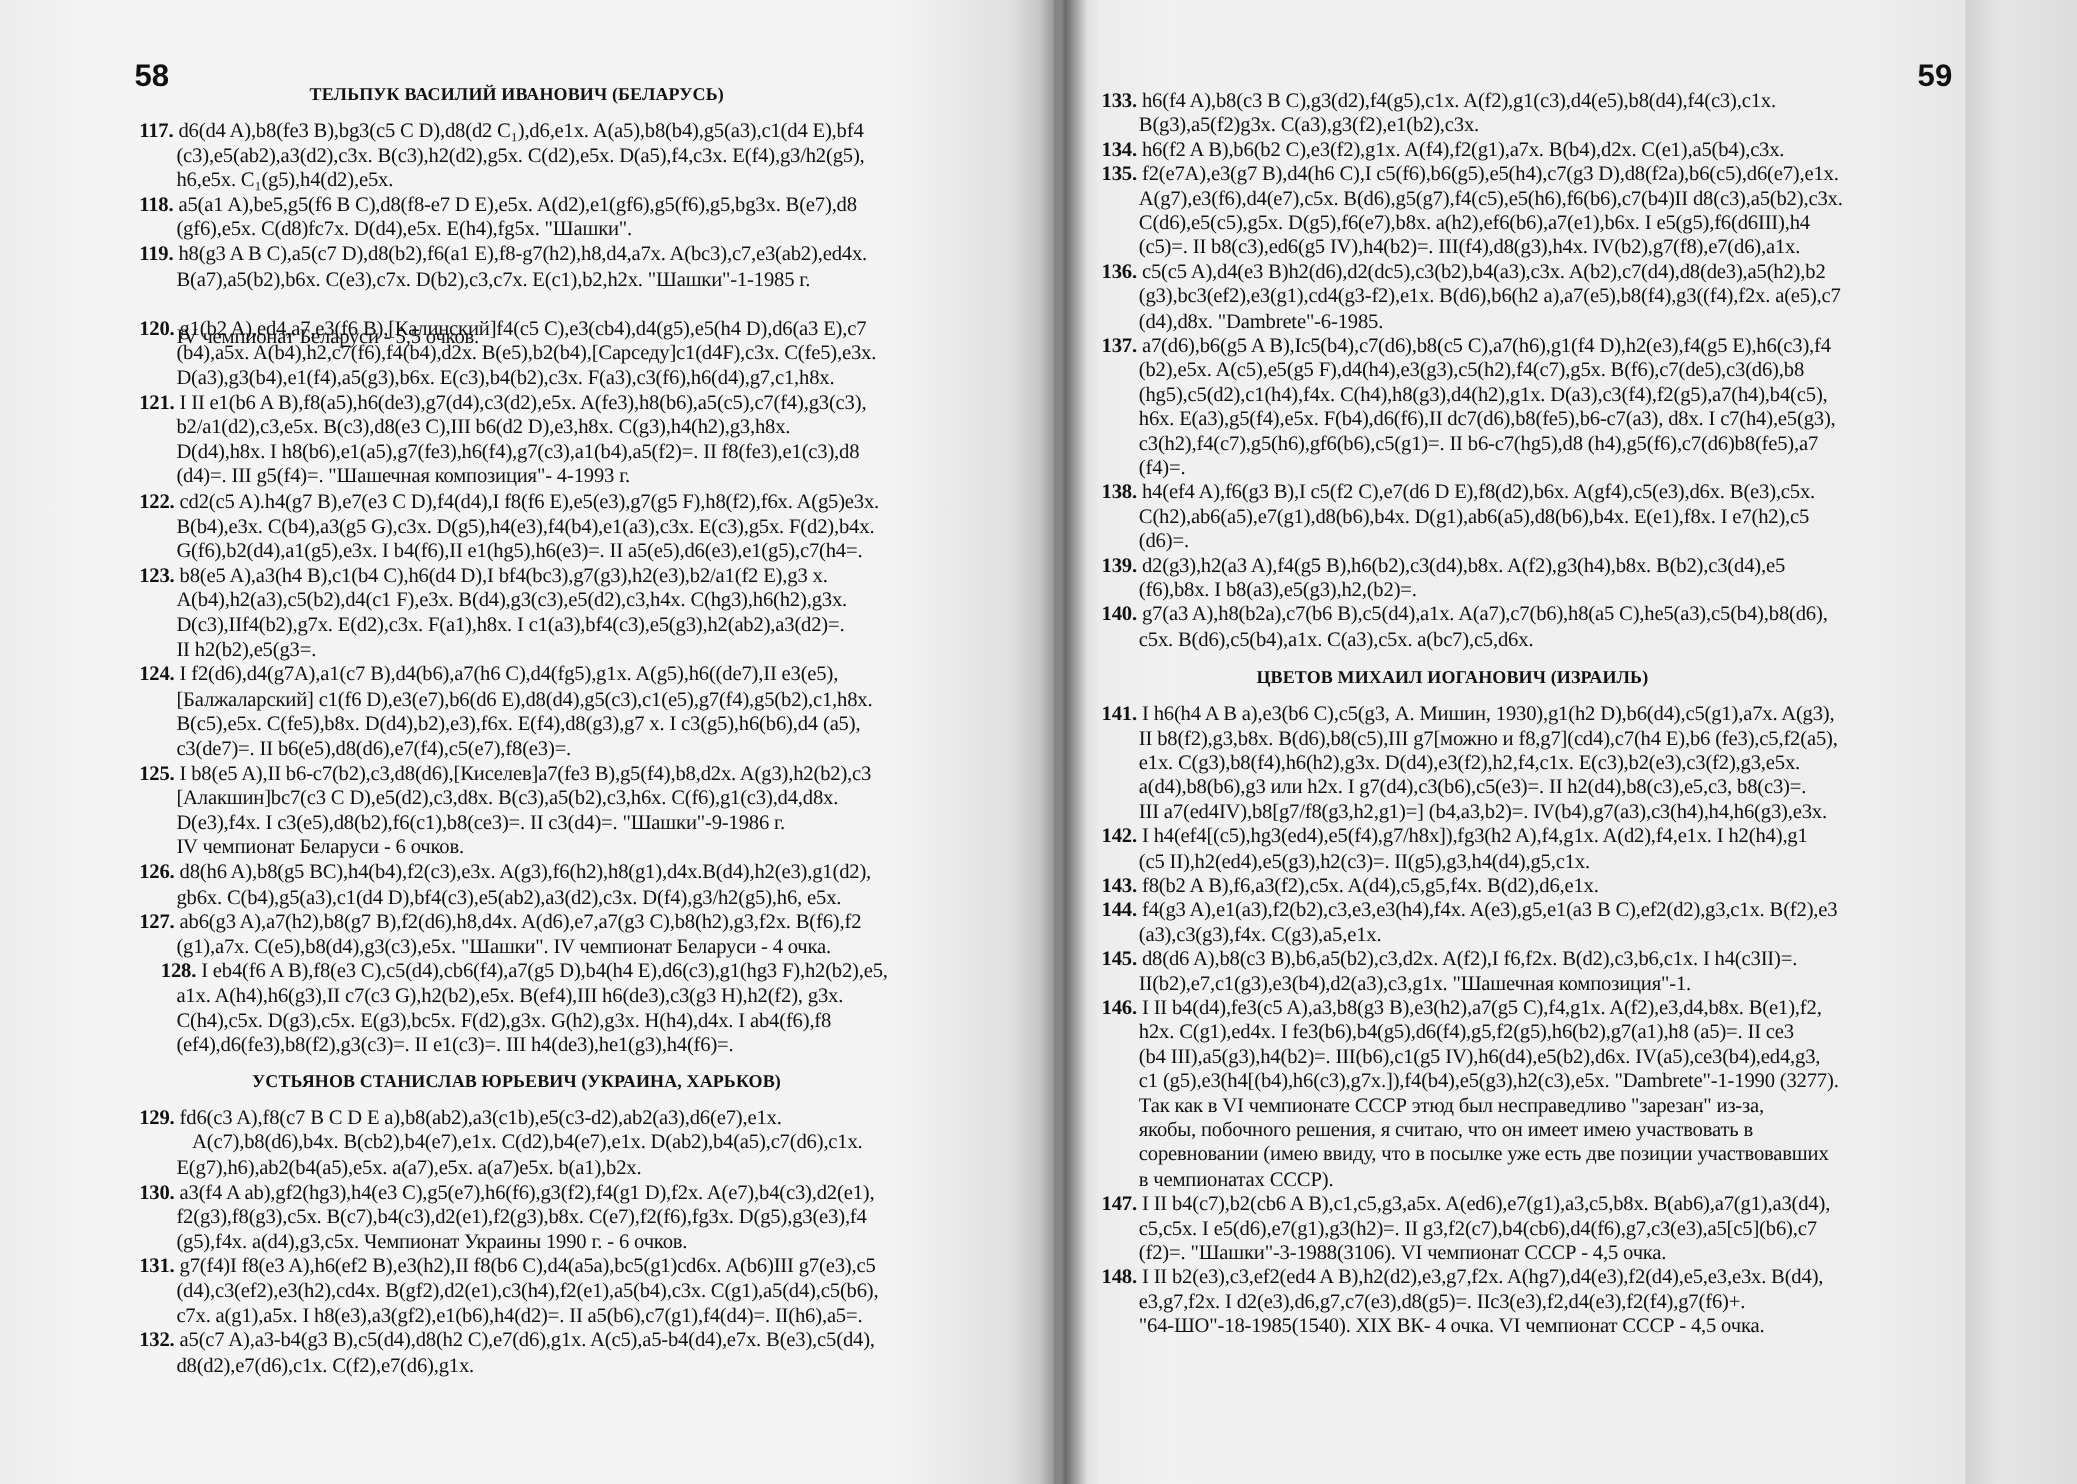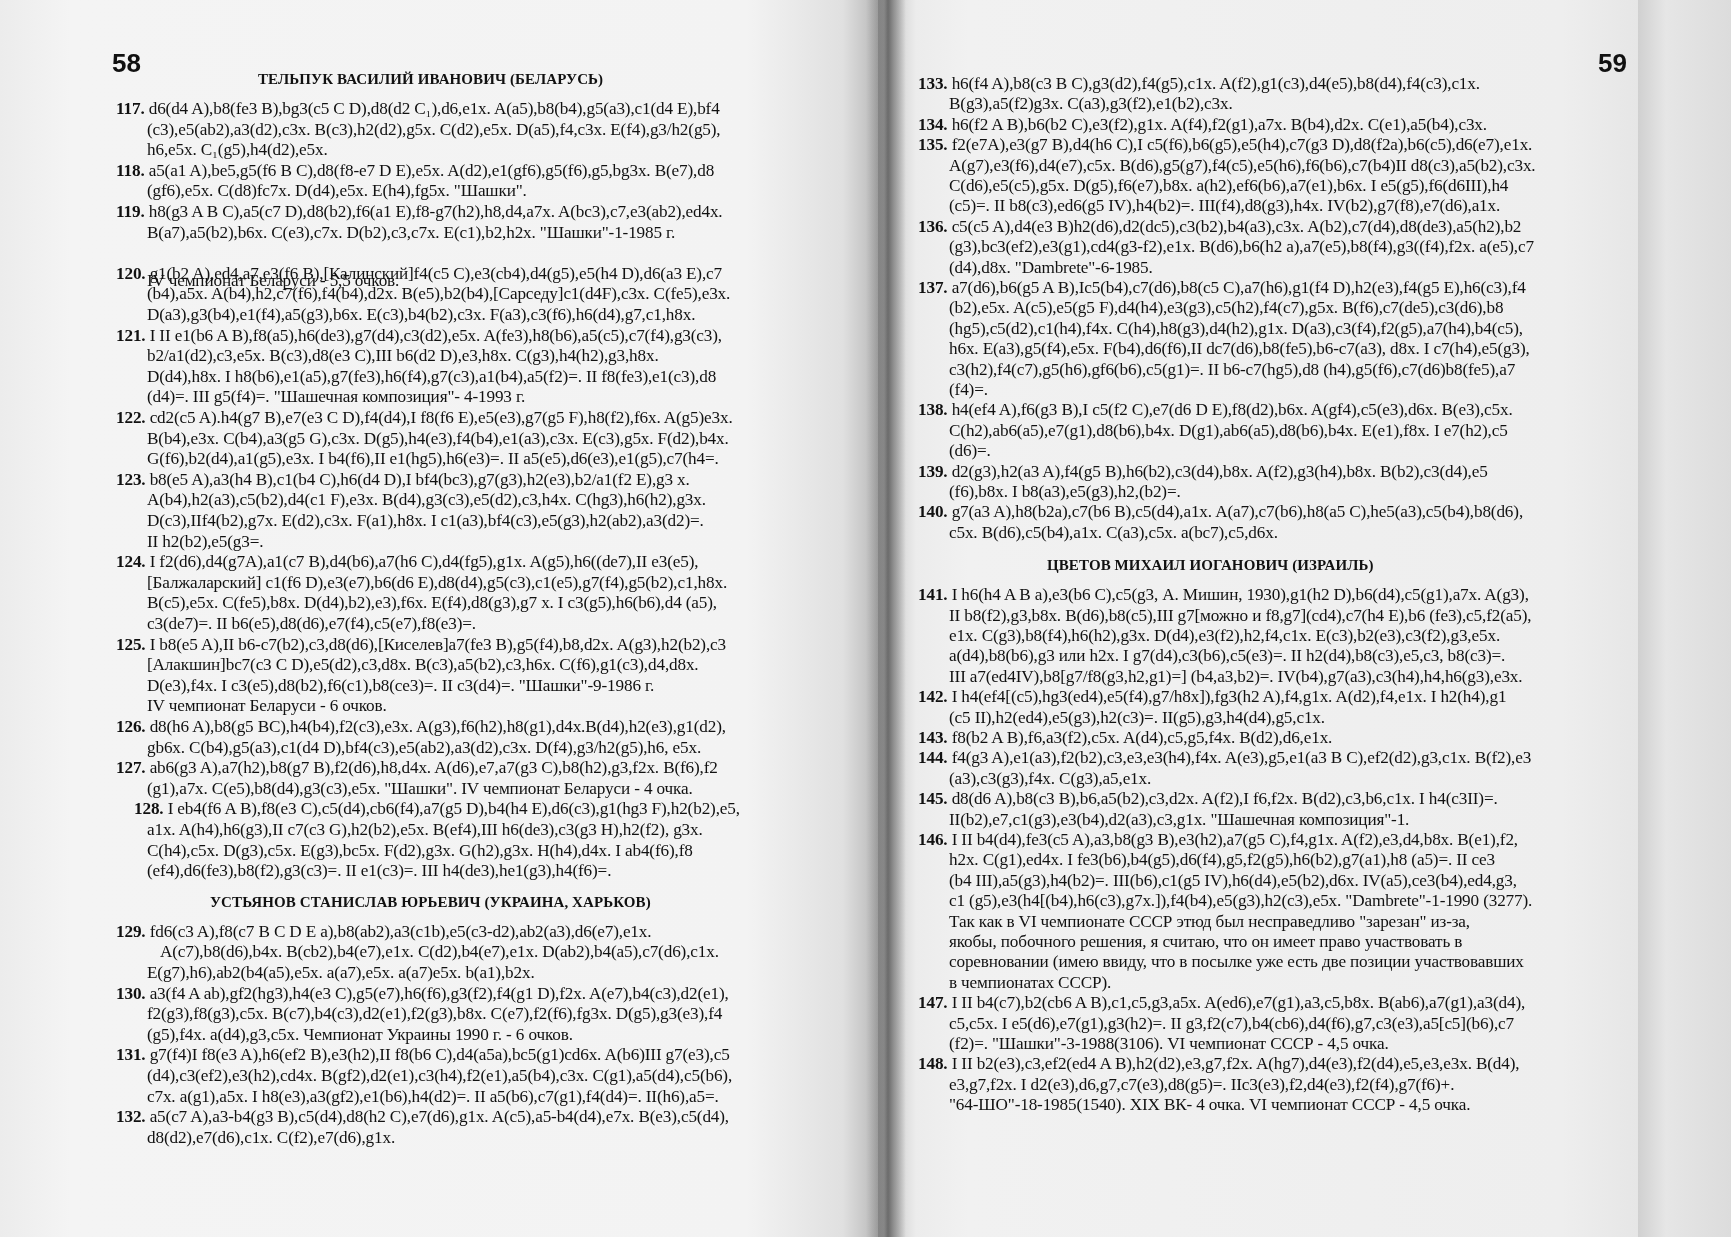--- a/index.html
+++ b/index.html
@@ -150,21 +150,21 @@
       <div class="ln" style="top: 728px; left: 918px; text-align: center;"><span class="num">143. </span><span>f8(b2 A B),f6,a3(f2),c5x.  A(d4),c5,g5,f4x.  B(d2),d6,e1x.</span></div>
       <div class="ln" style="top: 748.4px; left: 918px;"><span class="num">144. </span><span>f4(g3 A),e1(a3),f2(b2),c3,e3,e3(h4),f4x.  A(e3),g5,e1(a3 B C),ef2(d2),g3,c1x. B(f2),e3</span></div>
       <div class="ln" style="top: 768.8px; left: 949px;"><span>(a3),c3(g3),f4x. C(g3),a5,e1x.</span></div>
       <div class="ln" style="top: 789.2px; left: 918px;"><span class="num">145. </span><span>d8(d6 A),b8(c3 B),b6,a5(b2),c3,d2x.   A(f2),I f6,f2x.    B(d2),c3,b6,c1x.   I h4(c3II)=.</span></div>
       <div class="ln" style="top: 809.6px; left: 949px;"><span>II(b2),e7,c1(g3),e3(b4),d2(a3),c3,g1x. "Шашечная композиция"-1.</span></div>
       <div class="ln" style="top: 830px; left: 918px;"><span class="num">146. </span><span>I II b4(d4),fe3(c5 A),a3,b8(g3 B),e3(h2),a7(g5 C),f4,g1x.  A(f2),e3,d4,b8x.   B(e1),f2,</span></div>
       <div class="ln" style="top: 850.4px; left: 949px;"><span>h2x.   C(g1),ed4x.     I fe3(b6),b4(g5),d6(f4),g5,f2(g5),h6(b2),g7(a1),h8 (a5)=.   II ce3</span></div>
       <div class="ln" style="top: 870.8px; left: 949px;"><span>(b4 III),a5(g3),h4(b2)=.  III(b6),c1(g5 IV),h6(d4),e5(b2),d6x.  IV(a5),ce3(b4),ed4,g3,</span></div>
       <div class="ln" style="top: 891.2px; left: 949px;"><span>c1 (g5),e3(h4[(b4),h6(c3),g7x.]),f4(b4),e5(g3),h2(c3),e5x.  "Dambrete"-1-1990 (3277).</span></div>
       <div class="ln" style="top: 911.6px; left: 949px;"><span>Так как в   VI чемпионате СССР этюд был несправедливо "зарезан" из-за,</span></div>
-      <div class="ln" style="top: 932px; left: 949px;"><span>якобы, побочного решения, я считаю, что он имеет право участвовать в</span></div>
+      <div class="ln" style="top: 932px; left: 949px;"><span>якобы, побочного решения, я считаю, что он имеет имею участвовать в</span></div>
       <div class="ln" style="top: 952.4px; left: 949px;"><span>соревновании (имею ввиду, что в   посылке уже есть две позиции участвовавших</span></div>
       <div class="ln" style="top: 972.8px; left: 949px;"><span>в чемпионатах СССР).</span></div>
       <div class="ln" style="top: 993.2px; left: 918px;"><span class="num">147. </span><span>I II b4(c7),b2(cb6 A B),c1,c5,g3,a5x. A(ed6),e7(g1),a3,c5,b8x. B(ab6),a7(g1),a3(d4),</span></div>
       <div class="ln" style="top: 1013.6px; left: 949px;"><span>c5,c5x.    I e5(d6),e7(g1),g3(h2)=.    II g3,f2(c7),b4(cb6),d4(f6),g7,c3(e3),a5[c5](b6),c7</span></div>
       <div class="ln" style="top: 1034px; left: 949px;"><span>(f2)=.  "Шашки"-3-1988(3106). VI чемпионат СССР - 4,5 очка.</span></div>
       <div class="ln" style="top: 1054.4px; left: 918px;"><span class="num">148. </span><span>I II b2(e3),c3,ef2(ed4 A B),h2(d2),e3,g7,f2x.  A(hg7),d4(e3),f2(d4),e5,e3,e3x.    B(d4),</span></div>
       <div class="ln" style="top: 1074.8px; left: 949px;"><span>e3,g7,f2x.            I d2(e3),d6,g7,c7(e3),d8(g5)=.            IIc3(e3),f2,d4(e3),f2(f4),g7(f6)+.</span></div>
       <div class="ln" style="top: 1095.2px; left: 949px;"><span>"64-ШО"-18-1985(1540). XIX ВК- 4 очка.  VI чемпионат СССР - 4,5 очка.</span></div>
     </div>
 </div>

